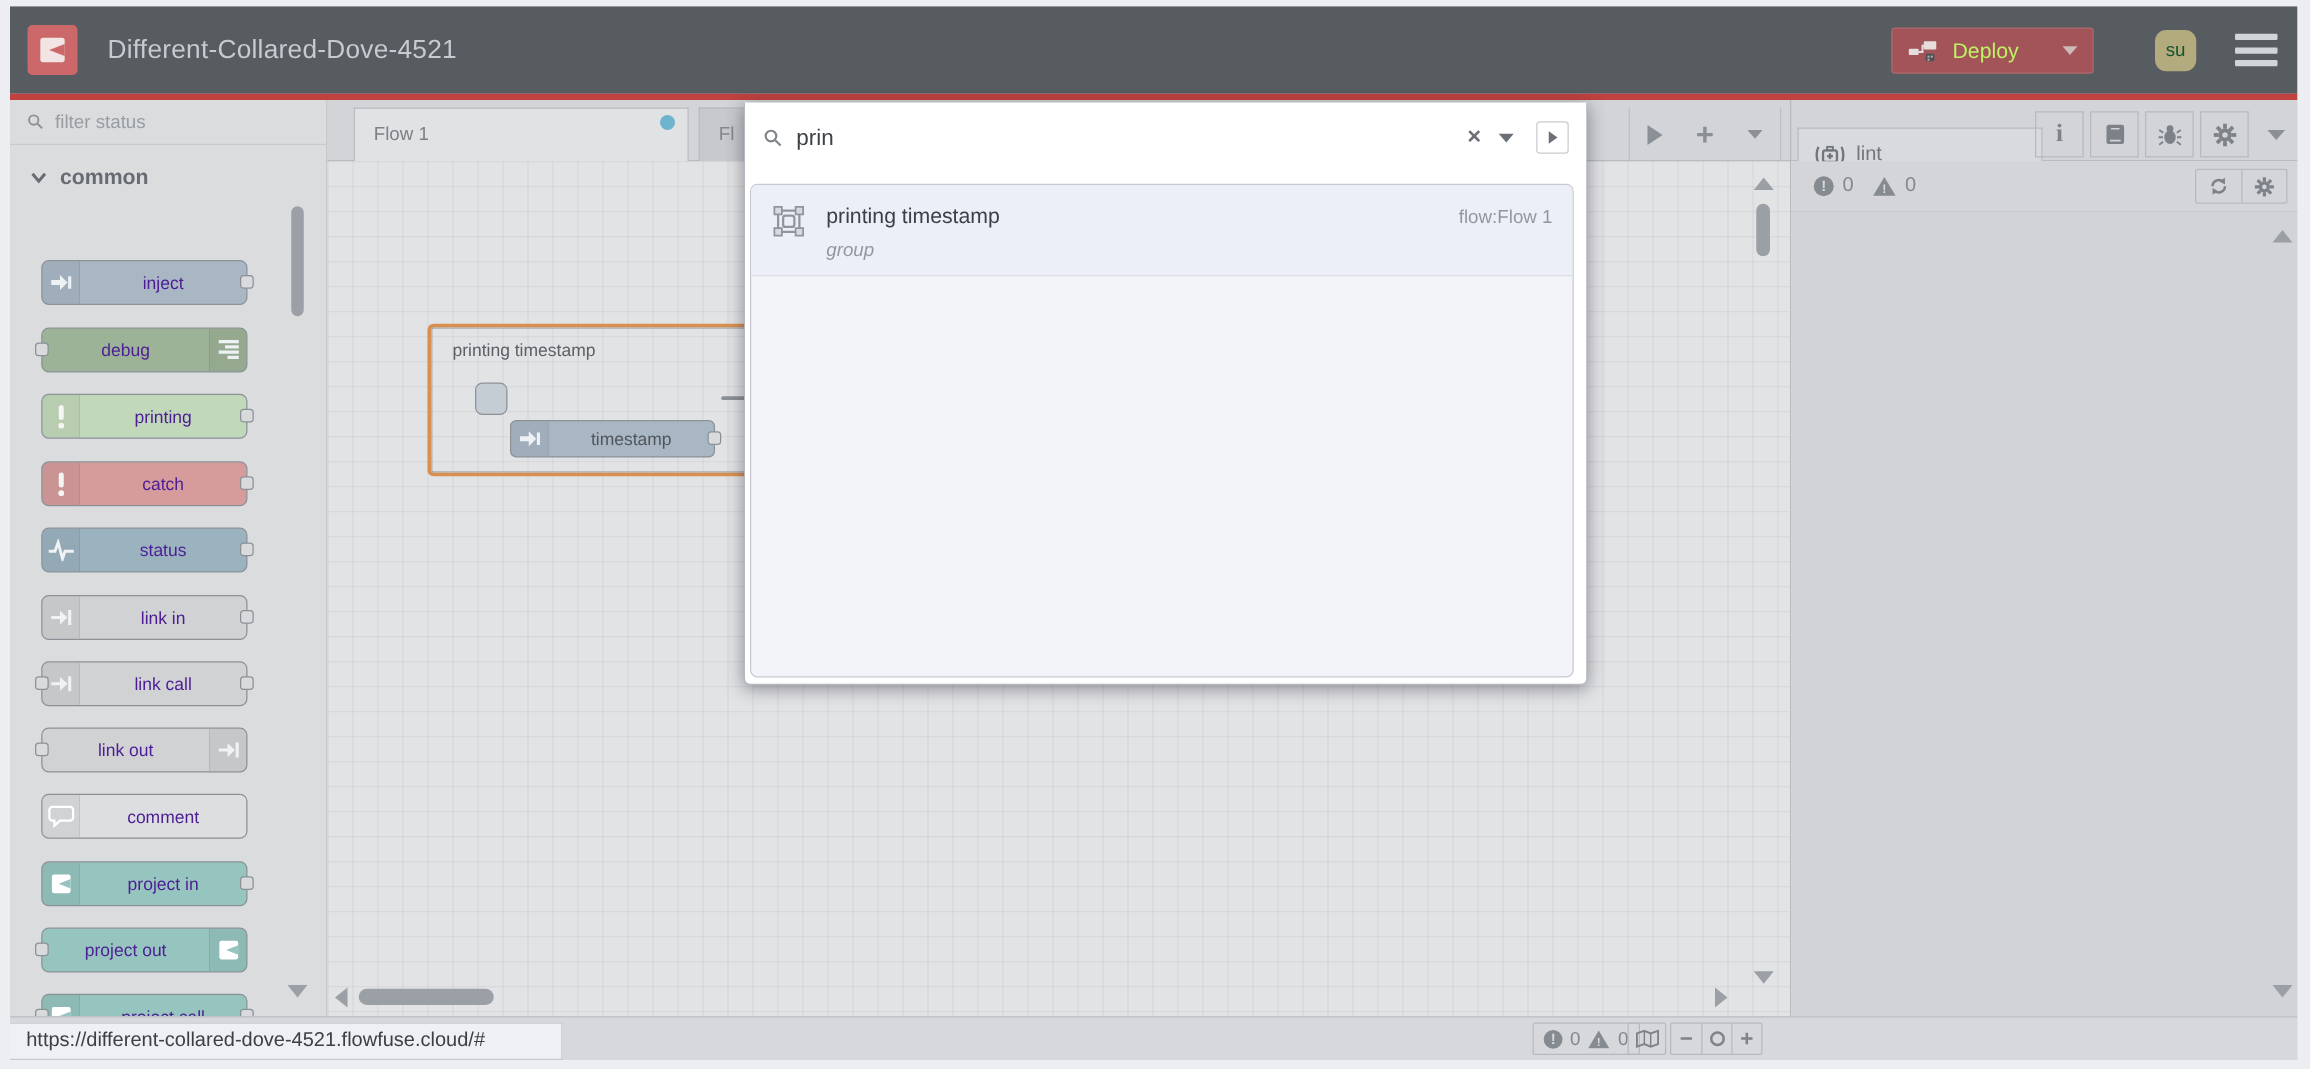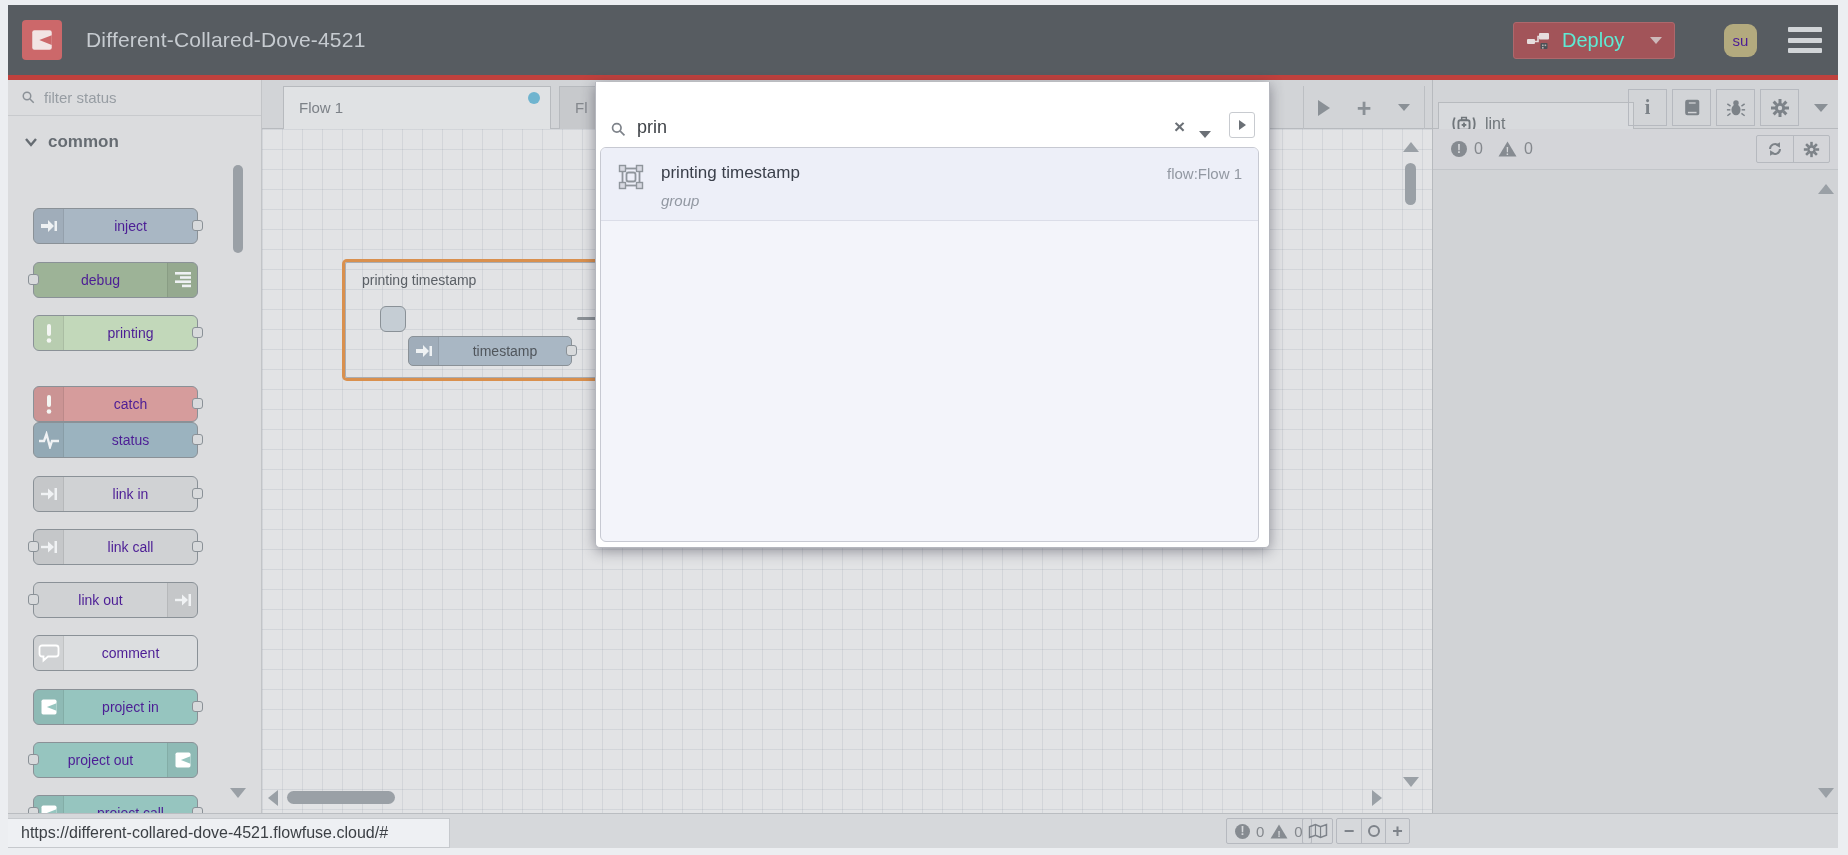--- a/index.html
+++ b/index.html
@@ -5,23 +5,23 @@
   * { margin:0; padding:0; box-sizing:border-box; }
   html,body { width:1848px; height:855px; }
   body { background:#eceef1; font-family:"Liberation Sans", sans-serif; overflow:hidden; position:relative; }
   .app { position:absolute; left:8px; top:5px; width:1830px; height:843px; background:#e2e3e5; overflow:hidden; }
 
   
   .header { position:absolute; left:0; top:0; width:1830px; height:70px; background:#575c61; }
   .logo { position:absolute; left:14px; top:15px; width:40px; height:40px; background:#cc686a; border-radius:4px; display:flex; align-items:center; justify-content:center; }
   .app-title { position:absolute; left:78px; top:0; height:70px; line-height:70px; font-size:21px; color:#c6cbd0; letter-spacing:.2px; }
   .deploy-btn { position:absolute; left:1505px; top:17px; width:162px; height:37px; background:#a25459; border:1px solid #ae686c; border-radius:3px; display:flex; align-items:center; }
-  .deploy-btn .dlabel { color:#5eead4; font-size:20px; margin-left:10px; }
+  .deploy-btn .dlabel { color:#bef264; font-size:17px; margin-left:10px; }
   .deploy-caret { margin-left:auto; margin-right:12px; width:0; height:0; border-left:6px solid transparent; border-right:6px solid transparent; border-top:7px solid #cdb9ba; }
-  .avatar { position:absolute; left:1716px; top:19px; width:33px; height:33px; border-radius:9px; background:#b3aa7e; color:#4c1d95; font-size:15px; display:flex; align-items:center; justify-content:center; }
+  .avatar { position:absolute; left:1716px; top:19px; width:33px; height:33px; border-radius:9px; background:#b3aa7e; color:#14532d; font-size:15px; display:flex; align-items:center; justify-content:center; }
   .hamburger { position:absolute; left:1780px; top:22px; width:34px; height:26px; display:flex; flex-direction:column; justify-content:space-between; cursor:pointer; }
   .hamburger span { display:block; height:5px; background:#d2d5d8; border-radius:1px; }
   .redline { position:absolute; left:0; top:70px; width:1830px; height:5px; background:#c0413d; }
 
   
   .palette { position:absolute; left:0; top:75px; width:254px; height:733px; background:#dbdcde; border-right:1px solid #c2c4c7; overflow:hidden; }
   .filter-row { position:absolute; left:0; top:0; width:100%; height:36px; border-bottom:1px solid #c8cacd; display:flex; align-items:center; padding-left:13px; }
   .filter-row .ph { color:#979da3; font-size:15px; margin-left:8px; }
   .category { position:absolute; left:0; top:40px; width:100%; height:44px; display:flex; align-items:center; padding-left:16px; }
   .category .cat-label { font-size:17px; font-weight:bold; color:#666c72; margin-left:10px;text-align:center; }
@@ -95,21 +95,21 @@
   .f-zoom .zcell { width:24px; height:24px; display:flex; align-items:center; justify-content:center; color:#7e838a; font-size:18px; font-weight:bold; }
   .f-zoom .zcell + .zcell { border-left:1px solid #b6b9bf; }
   .zoom-o { width:12px; height:12px; border:2.5px solid #7e838a; border-radius:50%; }
   .f-counts .cnum { font-size:15px; color:#84888d; }
 
   
   .url-tip { position:absolute; left:0; top:813px; width:442px; height:30px; background:#eef0f3; border:1px solid #c6c9cd; border-left:none; line-height:28px; padding-left:13px; font-size:16px; color:#3c4045; z-index:60; }
 
   
   .search-dialog { position:absolute; left:587px; top:77px; width:675px; height:466px; background:#fff; border:1px solid #b5b7be; border-top:none; border-radius:0 0 5px 5px; box-shadow:0 3px 14px rgba(40,40,55,.45); z-index:50; }
-  .search-row { position:absolute; left:0; top:0; width:100%; height:56px; display:flex; align-items:flex-end; padding:0 14px; }
+  .search-row { position:absolute; left:0; top:0; width:100%; height:56px; display:flex; align-items:center; padding:0 14px; }
   .search-row .query { font-size:18px; color:#3e4247; margin-left:10px; flex:1; }
   .clear-x { font-size:19px; font-weight:bold; color:#6b7076; margin-right:14px; }
   .srch-caret { width:0; height:0; border-left:6px solid transparent; border-right:6px solid transparent; border-top:7px solid #6b7076; margin-right:18px; }
   .side-open-btn { width:26px; height:26px; border:1px solid #c8cbd0; border-radius:3px; display:flex; align-items:center; justify-content:center; }
   .side-open-btn i { display:block; width:0; height:0; border-top:5px solid transparent; border-bottom:5px solid transparent; border-left:7px solid #6b7076; }
   .results { position:absolute; left:4px; right:10px; top:65px; bottom:5px; background:#f3f4fa; border:1px solid #c7c9d2; border-radius:6px; overflow:hidden; }
   .result-row { position:relative; height:73px; background:#edeff8; border-bottom:1px solid #dbdde8; }
   .result-row .gicon { position:absolute; left:16px; top:15px; }
   .result-title { position:absolute; left:60px; top:15px; font-size:17px; color:#3a3f4a; }
   .result-type { position:absolute; left:60px; top:44px; font-size:15px; font-style:italic; color:#9298a2; }
@@ -195,21 +195,21 @@
         <div class="pnode" style="top: 235px; background: rgb(194, 216, 186);">
           <span class="pnicon left">
             <svg width="8" height="20" viewBox="0 0 8 20">
               <rect x="2" y="1" width="4" height="12" rx="2" fill="#f4f6f3"></rect>
               <circle cx="4" cy="17.5" r="2.3" fill="#f4f6f3"></circle>
             </svg>
           </span>
           <span class="plabel" style="left: 30px; right: 0px;">printing</span>
           <span class="port pr"></span>
         </div>
-        <div class="pnode" style="top: 306px; background: rgb(214, 156, 156); padding-left: 36px;">
+        <div class="pnode" style="top: 289px; background: rgb(214, 156, 156); padding-left: 36px;">
           <span class="pnicon left">
             <svg width="8" height="20" viewBox="0 0 8 20">
               <rect x="2" y="1" width="4" height="12" rx="2" fill="#f4f6f3"></rect>
               <circle cx="4" cy="17.5" r="2.3" fill="#f4f6f3"></circle>
             </svg>
           </span>
           <span class="plabel" style="left: 30px; right: 0px;">catch</span>
           <span class="port pr"></span>
         </div>
         <div class="pnode" style="top: 342px; background: rgb(155, 179, 191);">

